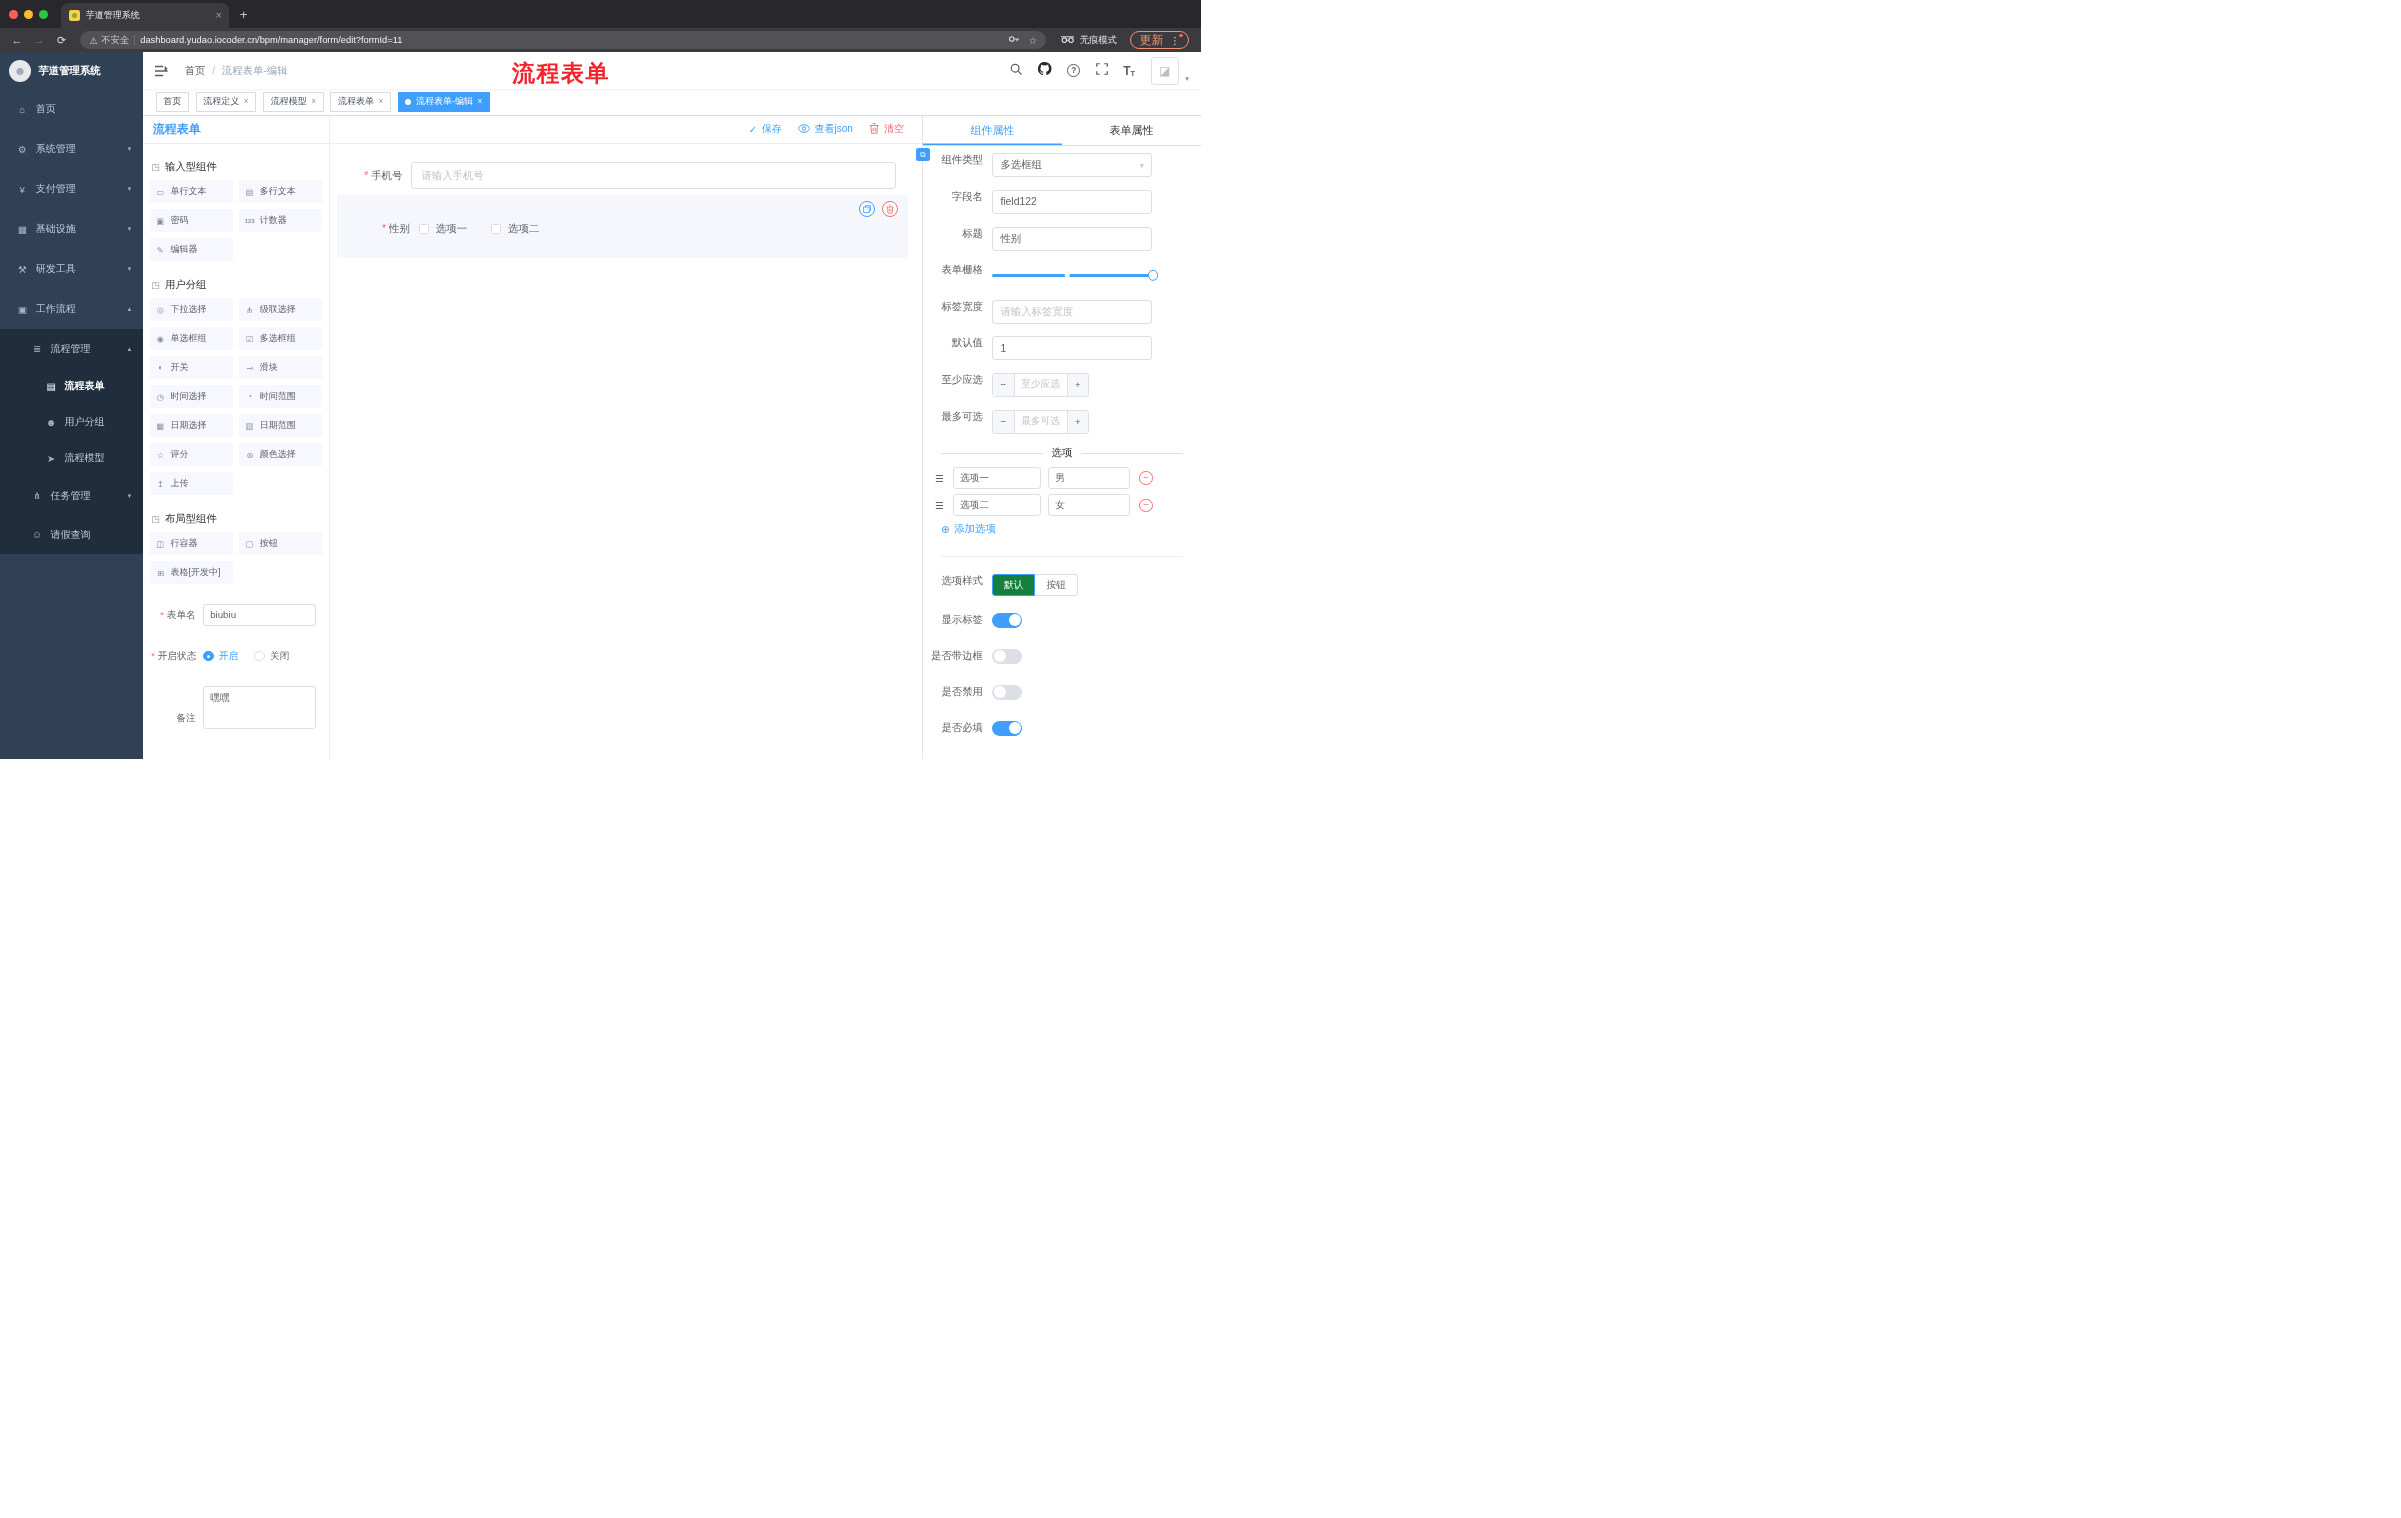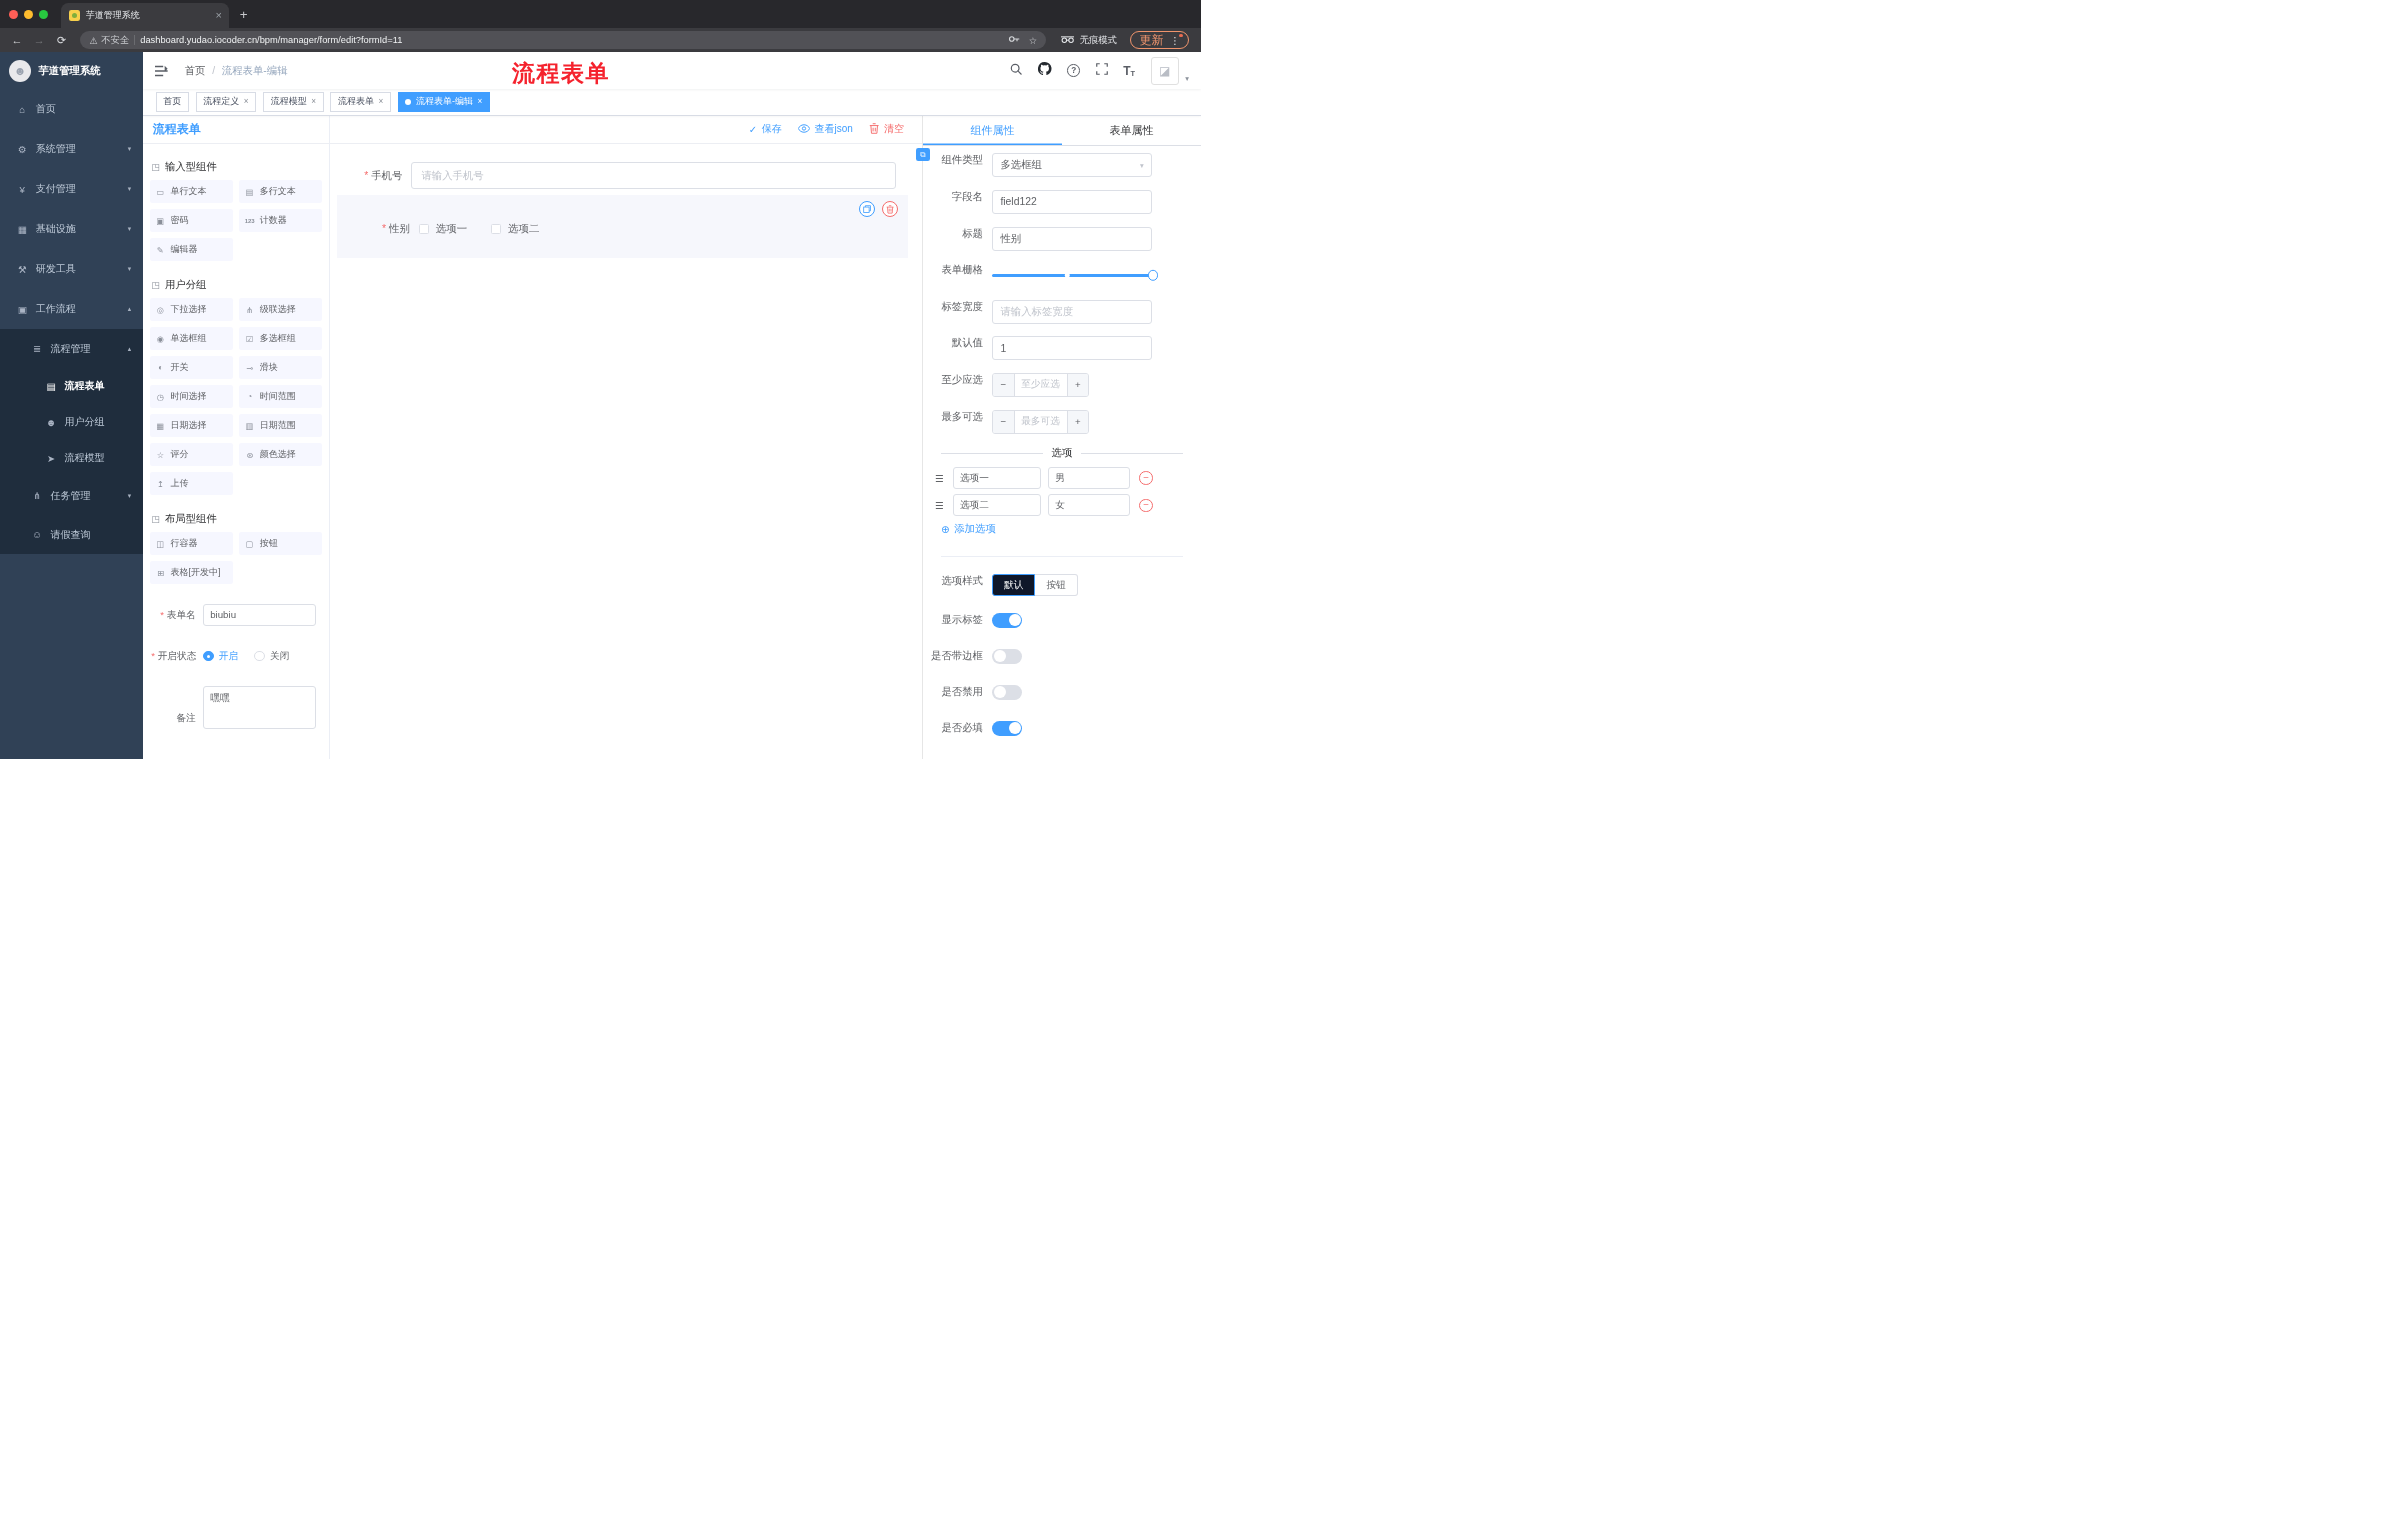--- a/index.html
+++ b/index.html
@@ -145,21 +145,21 @@
   .opt-handle{color:#606266;font-size:9.7px;width:13.4px;cursor:grab}
   .opt-in1{width:88px;height:22px;border:0.7px solid #dcdfe6;border-radius:3px;padding:0 6px;font-size:9.7px;color:#606266;outline:none;margin-left:4.5px}
   .opt-in2{width:82px;height:22px;border:0.7px solid #dcdfe6;border-radius:3px;padding:0 6px;font-size:9.7px;color:#606266;outline:none;margin-left:7.4px}
   .opt-del{width:13.4px;height:13.4px;border-radius:50%;border:0.7px solid #f56c6c;color:#f56c6c;display:flex;align-items:center;justify-content:center;font-size:9.7px;margin-left:9px;line-height:1;cursor:pointer}
   .add-opt{display:flex;align-items:center;gap:4.5px;color:#409eff;font-size:10.4px;margin:6px 0 0 18px;cursor:pointer}
   .hr{height:0.7px;background:#ebeef5;margin:19.3px 18px 18px}
   .bgroup{display:flex}
   .bg-btn{height:22px;padding:0 11px;font-size:9.7px;display:flex;align-items:center;border:0.7px solid #dcdfe6;background:#fff;color:#606266;cursor:pointer}
   .bg-btn.first{border-radius:3px 0 0 3px}
   .bg-btn.last{border-radius:0 3px 3px 0;border-left:0}
-  .bg-btn.on{background:#0f172a;border-color:#409eff;color:#fff}
+  .bg-btn.on{background:#15803d;border-color:#409eff;color:#fff}
   .irow.style-row{margin-bottom:16.3px}
   .irow.toggle-row{margin-bottom:21px}
   .switch{width:30px;height:15px;border-radius:7.4px;background:#dcdfe6;position:relative;cursor:pointer}
   .switch .knob{width:12px;height:12px;background:#fff;border-radius:50%;position:absolute;top:1.5px;left:1.5px}
   .switch.on{background:#409eff}
   .switch.on .knob{left:auto;right:1.5px}
 </style>
 </head>
 <body>
 

